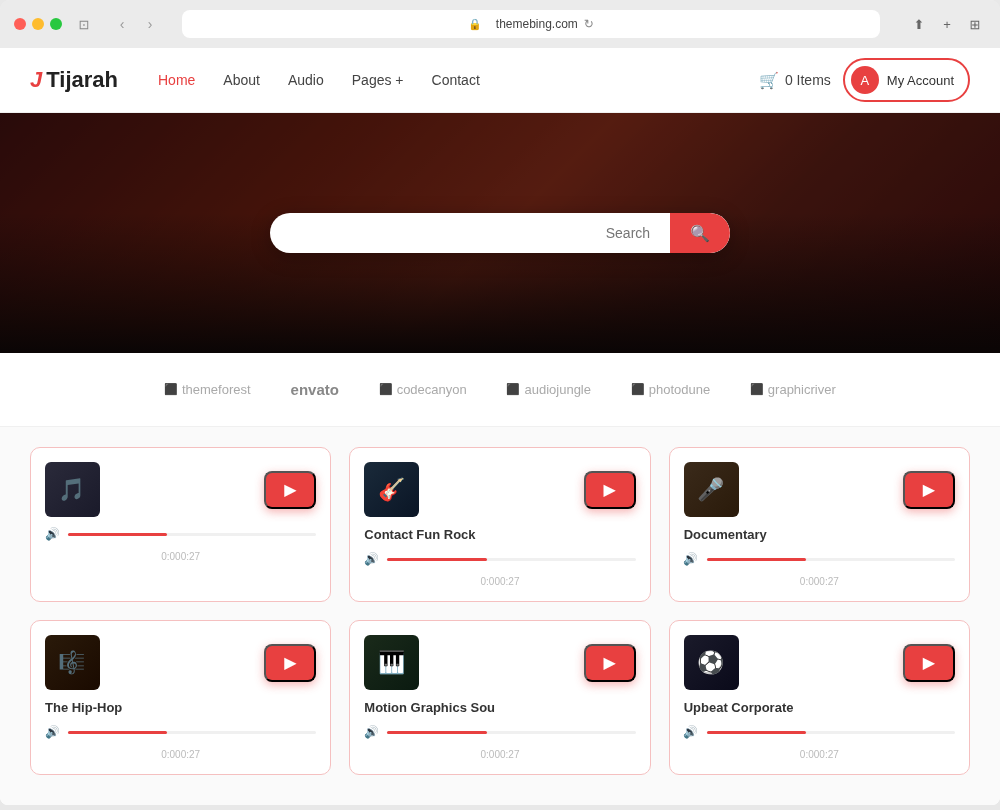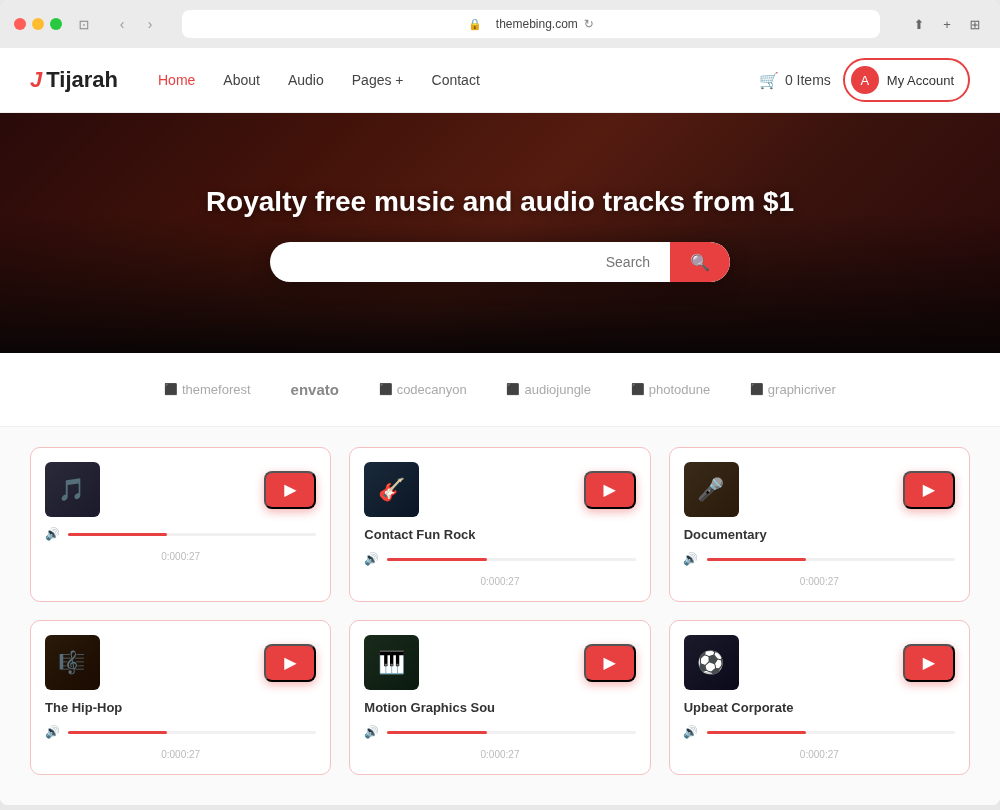--- a/index.html
+++ b/index.html
@@ -134,21 +134,20 @@
       </div>
       <span class="account-text">My Account</span>
     </div>
   </nav>
 
   <section class="hero">
     <div class="hero-bg"></div>
     <div class="hero-overlay"></div>
     <div class="hero-crowd"></div>
     <div class="hero-content">
-      <h1 class="hero-title">Royalty free music and audio tracks from $1</h1>
       <div class="search-bar">
         <input class="search-input" type="text" placeholder="Search" style="">
         <button class="search-btn">
           <span class="search-icon">🔍</span>
         </button>
       </div>
     </div>
   </section>
 
   <div class="partners">

